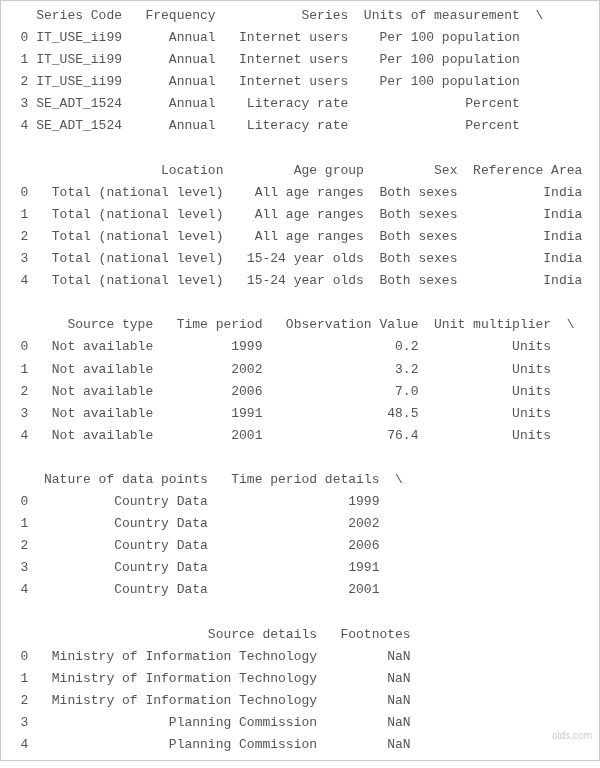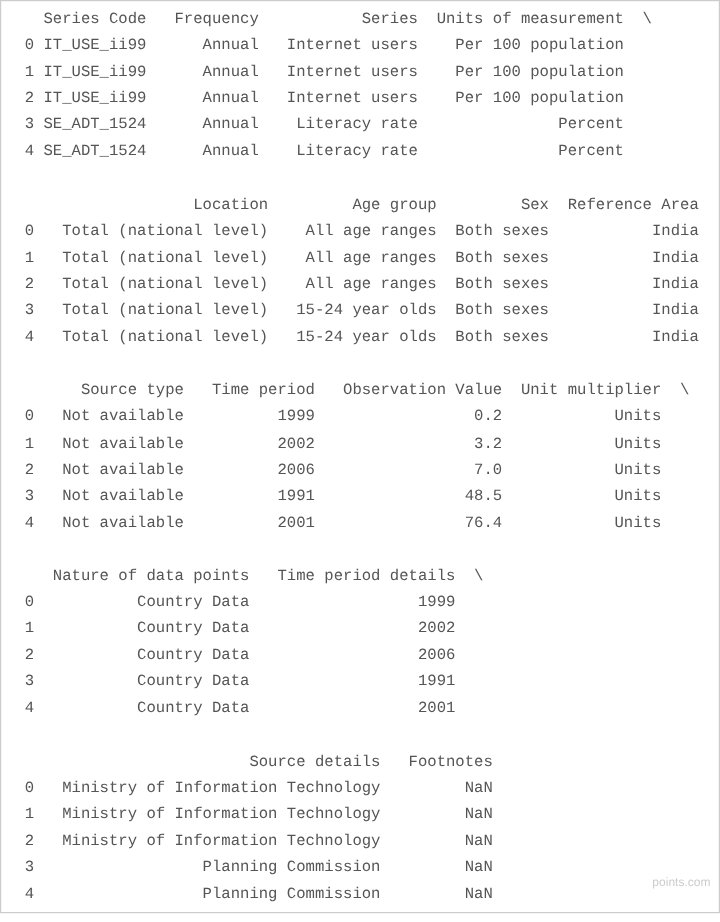--- a/index.html
+++ b/index.html
@@ -57,13 +57,13 @@
   2           Country Data                  2006
   3           Country Data                  1991
   4           Country Data                  2001
 
                           Source details   Footnotes
   0   Ministry of Information Technology         NaN
   1   Ministry of Information Technology         NaN
   2   Ministry of Information Technology         NaN
   3                  Planning Commission         NaN
   4                  Planning Commission         NaN</div>
-<div class="watermark">points.com</div>
+<div class="watermark">olds.com</div>
 
 </body></html>

